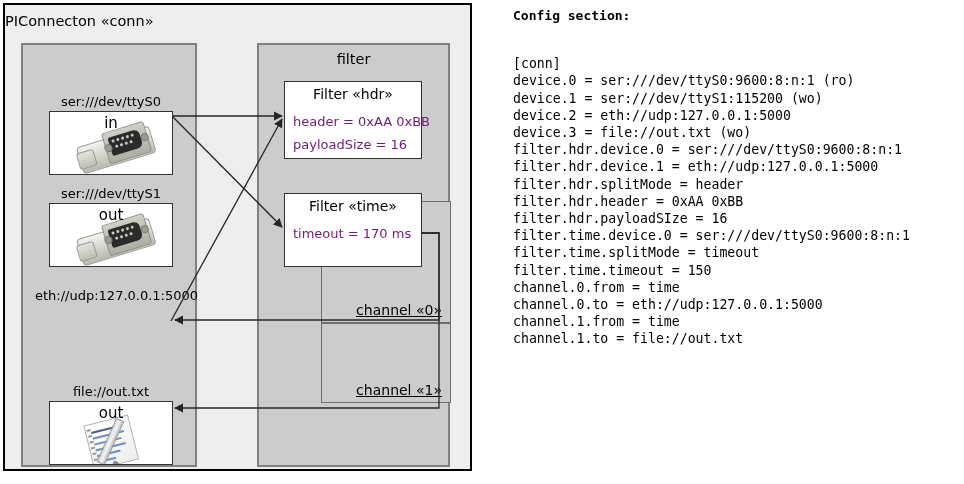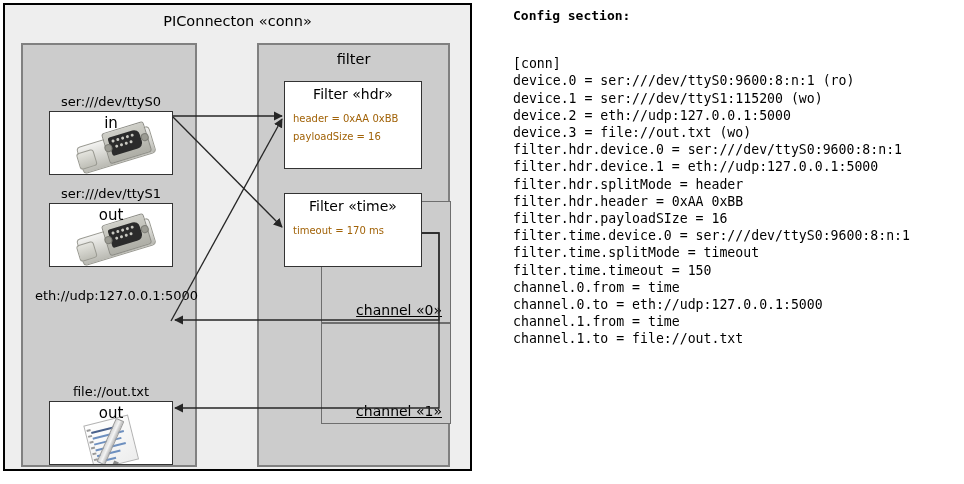--- a/index.html
+++ b/index.html
@@ -21,21 +21,20 @@
     left: 3px; top: 3px;
     width: 469px; height: 468px;
     background: #eeeeee;
     border: 2px solid #000000;
     box-sizing: border-box;
   }
   #diagram-title {
     position: absolute;
     left: 0; top: 8px;
     width: 100%;
-    text-align: center;
     font-size: 14.5px;
     color: #000;
   }
 
   
   .panel {
     position: absolute;
     background: #cccccc;
     border: 2px solid #808080;
     box-sizing: border-box;
@@ -63,21 +62,21 @@
     background: #cccccc;
     border: 1px solid #6e6e6e;
     box-sizing: border-box;
   }
   #channel-0-panel {
     left: 316px; top: 196px;
     width: 130px; height: 122px;
   }
   #channel-1-panel {
     left: 316px; top: 318px;
-    width: 130px; height: 101px;
+    width: 130px; height: 80px;
   }
   .channel-label {
     position: absolute;
     right: 8px; bottom: 4px;
     font-size: 14px;
     color: #000;
     white-space: nowrap;
     text-decoration: underline;
   }
 
@@ -310,36 +309,36 @@
     transform: rotate(38deg);
   }
 
   
   .filter-box {
     position: absolute;
     background: #ffffff;
     border: 1px solid #333333;
     box-sizing: border-box;
   }
-  #filter-hdr-box  { left: 279px; top: 76px;  width: 138px; height: 88px; }
+  #filter-hdr-box  { left: 279px; top: 76px;  width: 138px; height: 78px; }
   #filter-time-box { left: 279px; top: 188px; width: 138px; height: 74px; }
   .filter-title {
     position: absolute;
     left: 0; top: 4px;
     width: 100%;
     text-align: center;
     font-size: 14px;
     color: #000;
   }
   .filter-props {
     position: absolute;
     left: 8px; top: 28px;
-    font-size: 10px;
-    line-height: 18px;
-    color: #a16207;
+    font-size: 13px;
+    line-height: 23px;
+    color: #701a75;
   }
 
   
   #connector-layer {
     position: absolute;
     left: 0; top: 0;
     width: 469px; height: 468px;
     pointer-events: none;
   }
 

